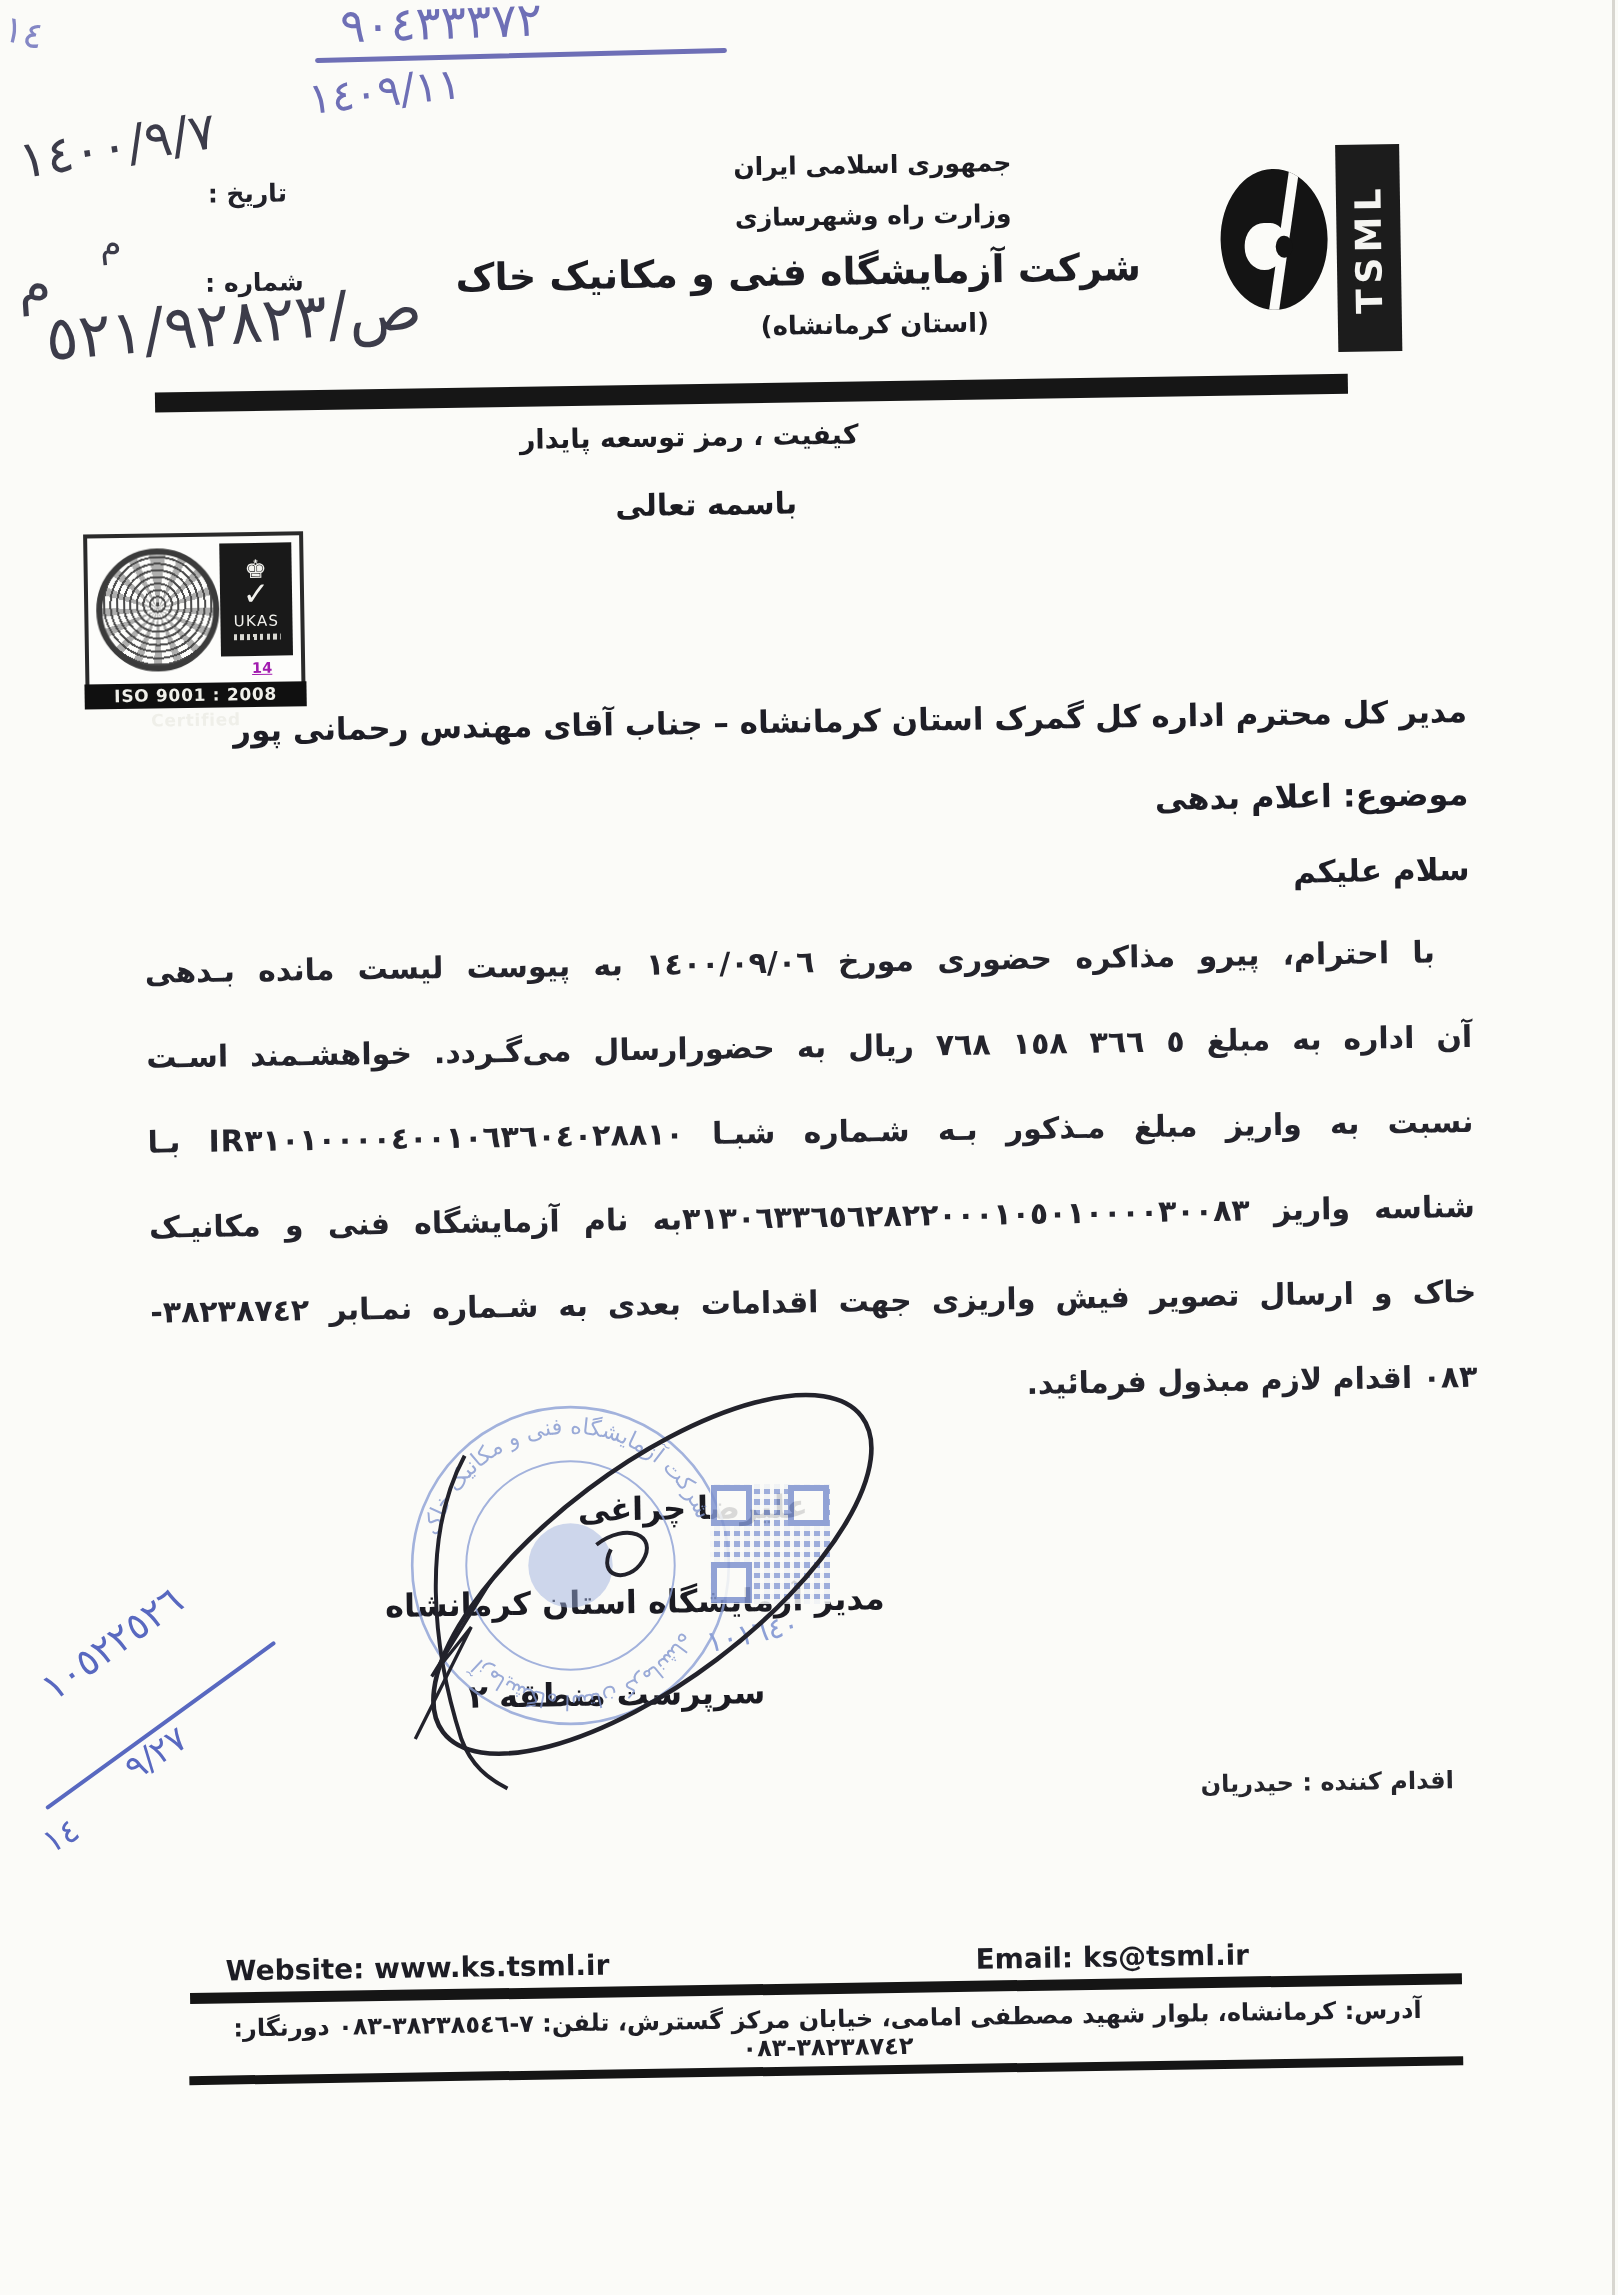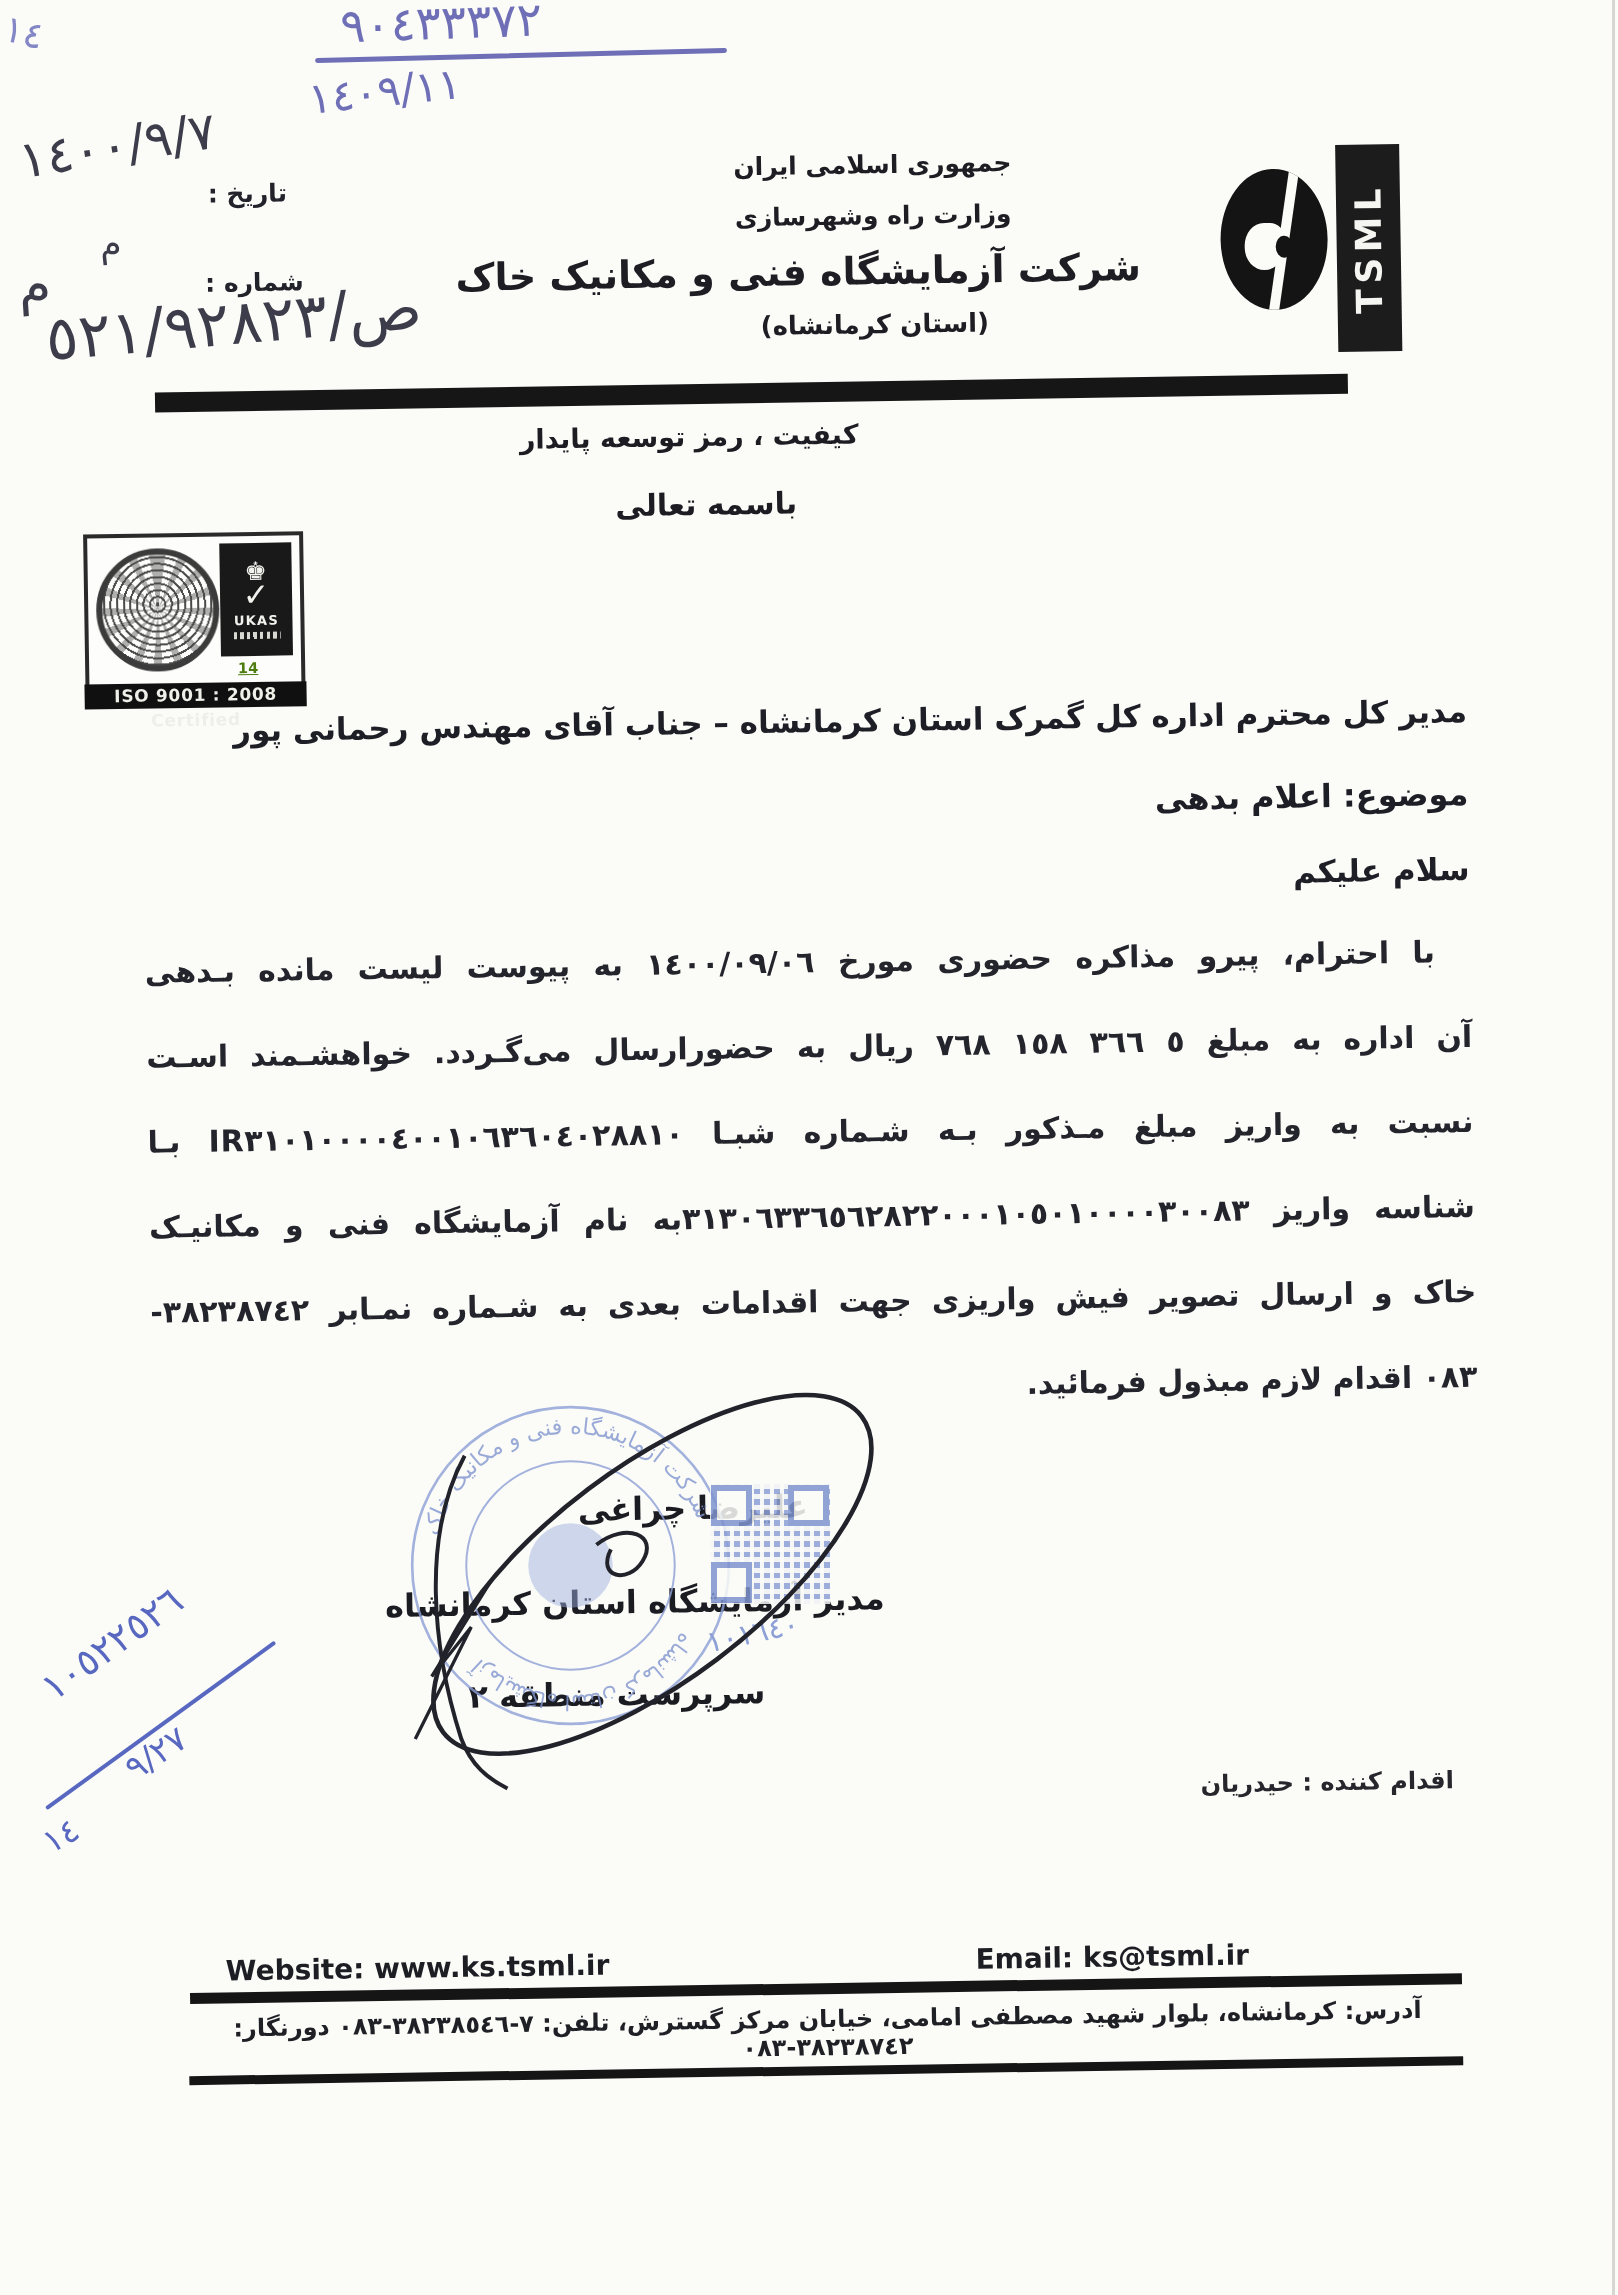--- a/index.html
+++ b/index.html
@@ -30,24 +30,24 @@
   .cert{left:91px;top:522px;width:212px;height:166px;border:4.6px solid #2a2a2a;background:#fdfdfb;}
   .seal{position:absolute;left:8px;top:10.5px;width:111px;height:111px;border:6px solid #3b3b3b;border-radius:50%;
         background:
           repeating-radial-gradient(circle at 50% 45%, #4a4a4a 0 2px, transparent 2px 6.6px),
           repeating-conic-gradient(#55555577 0 9deg, transparent 9deg 22deg);
         filter:blur(0.3px);}
   .ukas{position:absolute;right:8px;top:6.6px;width:72px;height:113px;background:#191919;color:#f2f2ee;
         display:flex;flex-direction:column;align-items:center;justify-content:center;gap:0;}
   .ukas .crown{font-size:25px;line-height:24px;}
   .ukas .check{font-size:32px;font-weight:bold;line-height:29px;margin-top:-2.6px;}
-  .ukas .name{font-size:13px;font-weight:bold;letter-spacing:1.3px;margin-top:3px;}
+  .ukas .name{font-size:15px;font-weight:normal;letter-spacing:1.3px;margin-top:3px;}
   .ukas .dots{width:47px;height:6.6px;margin-top:4px;
       background:repeating-linear-gradient(90deg,#d8d8d2 0 3.3px,transparent 3.3px 6.6px);}
-  .cert .code{position:absolute;right:43px;bottom:26px;font-size:14.5px;font-weight:bold;color:#4d7c0f;text-decoration:underline;}
+  .cert .code{position:absolute;right:29px;bottom:26px;font-size:14.5px;font-weight:bold;color:#a21caf;text-decoration:underline;}
   .isobar{position:absolute;left:-4.6px;right:-4.6px;bottom:-4.6px;height:25px;background:#101010;color:#efefe9;
           text-align:center;font-size:17px;font-weight:bold;line-height:25px;letter-spacing:0.7px;}
   
   .recipient{left:148px;top:702px;width:1324px;text-align:right;font-size:31px;font-weight:bold;white-space:nowrap;color:#1e1e26;}
   .subject{left:148px;top:784px;width:1324px;text-align:right;font-size:32px;font-weight:bold;color:#1e1e26;}
   .salutation{left:148px;top:860px;width:1324px;text-align:right;font-size:31px;font-weight:bold;color:#1e1e26;}
   .body{left:146px;top:921px;width:1326px;font-size:30px;font-weight:bold;color:#24242c;}
   .body .bl{height:85px;line-height:79px;text-align:justify;text-align-last:justify;}
   .body .bl.first{padding-right:36px;}
   .body .bl.last{text-align:right;text-align-last:right;}

